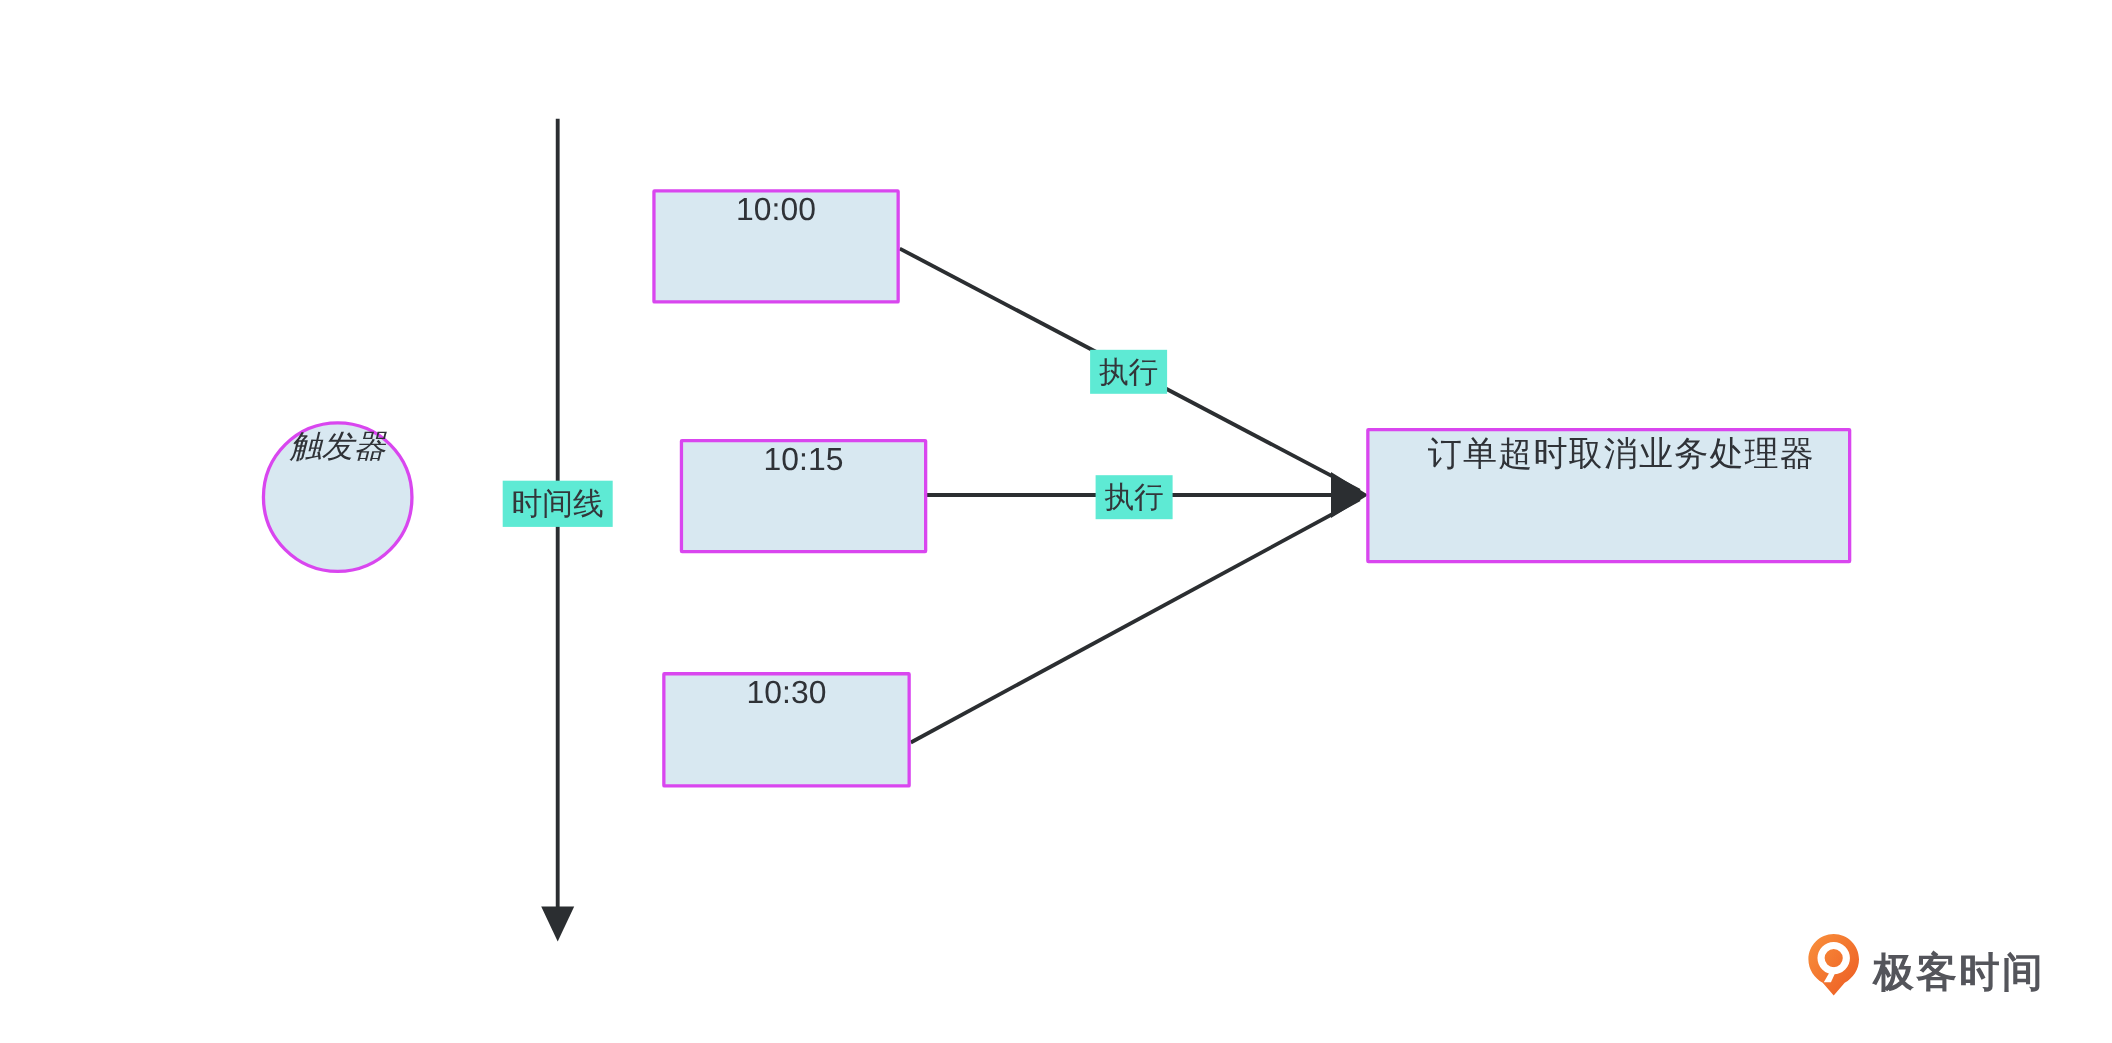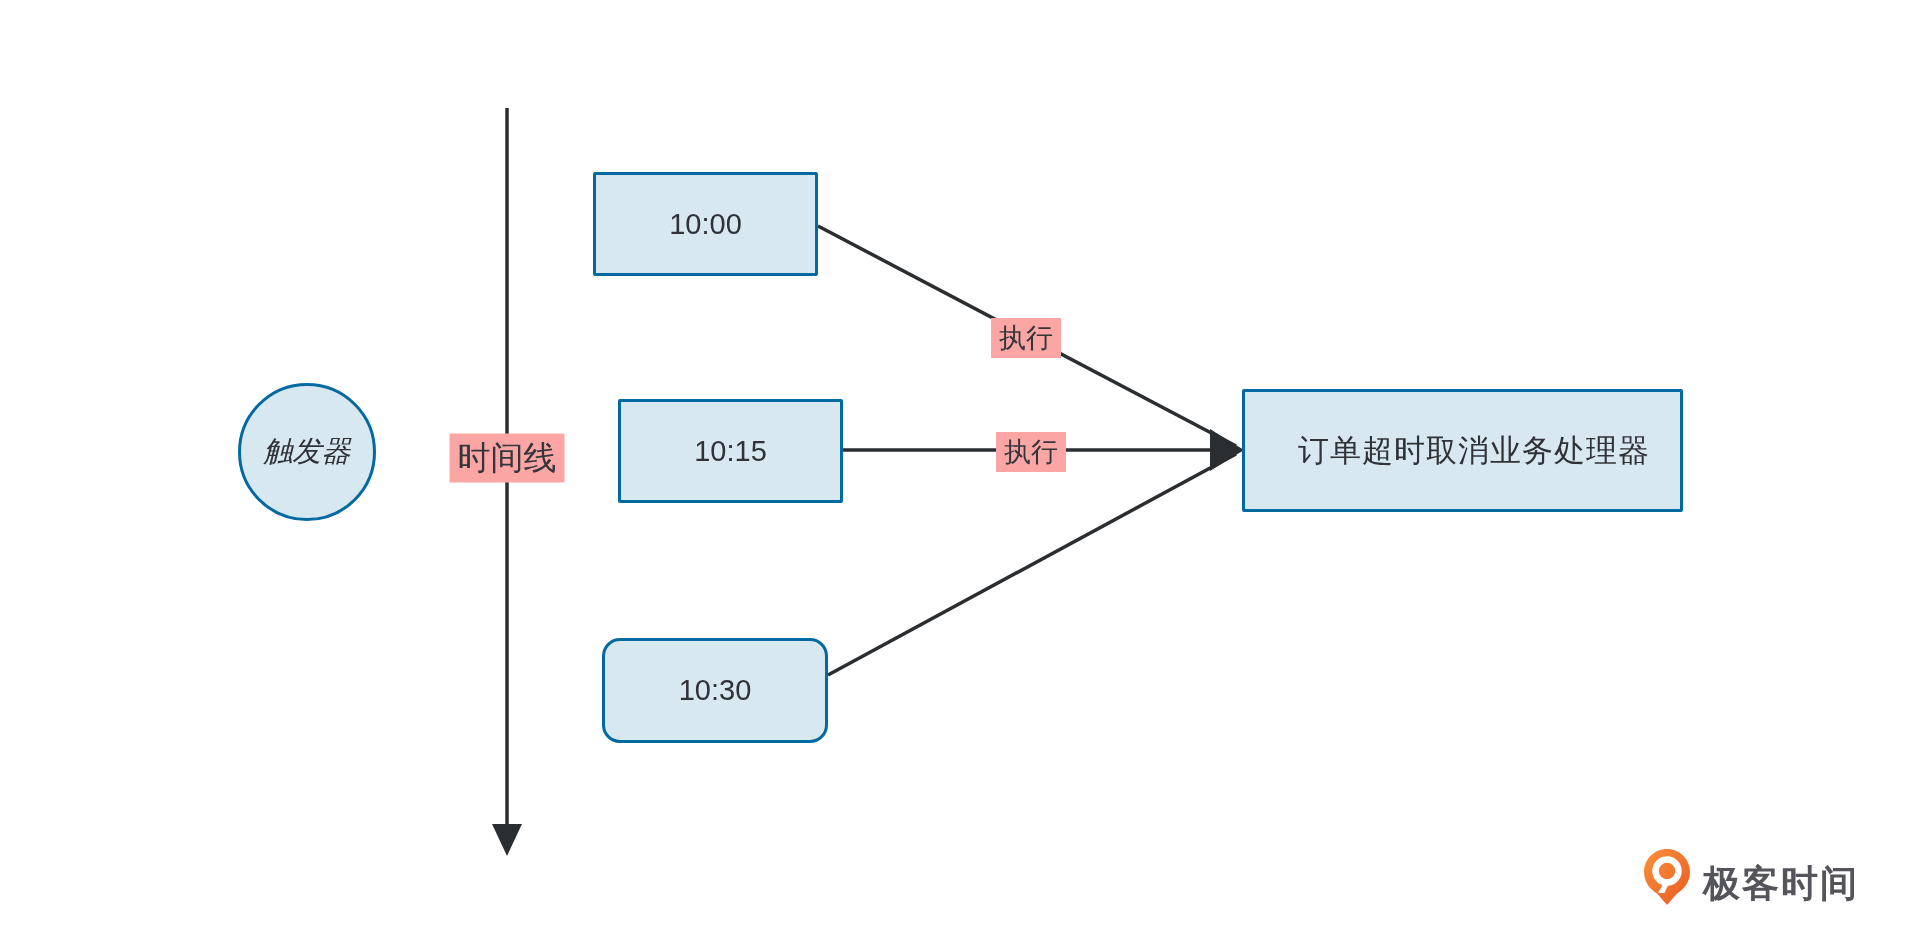--- a/index.html
+++ b/index.html
@@ -2,37 +2,37 @@
 <html><head>
 <meta charset="utf-8">
 <style>
   html,body{margin:0;padding:0;background:#ffffff;}
   body{font-family:"Liberation Sans","DejaVu Sans",sans-serif;}
   .canvas{position:relative;width:1920px;height:948px;background:#ffffff;overflow:hidden;}
   .lines{position:absolute;left:0;top:0;width:1920px;height:948px;}
   .node{
     position:absolute;
     background:#d8e8f1;
-    border:3px solid #0369a1;
-    display:flex;align-items:center;justify-content:center;
+    border:3px solid #d946ef;
+    display:flex;align-items:flex-start;justify-content:center;
     color:#2f3237;
     box-sizing:border-box;
   }
   .node--circle{border-radius:50%;font-size:29px;font-style:italic;}
   .node--timer{font-size:29px;border-radius:2px;}
   .node--processor{font-size:31px;border-radius:2px;letter-spacing:1px;}
   .float-label{
     position:absolute;
-    background:#fca5a5;
+    background:#5eead4;
     color:#33363a;
     padding:2px 8px;
     white-space:nowrap;
     transform:translate(-50%,-50%);
   }
-  .float-label--axis{font-size:33px;}
+  .float-label--axis{font-size:28px;}
   .float-label--edge{font-size:27px;}
   .watermark{
     position:absolute;left:1643px;top:848px;
     display:flex;align-items:flex-end;gap:12px;
   }
   .watermark-text{
     font-size:37px;font-weight:600;color:#54555b;letter-spacing:2px;
     line-height:1;position:relative;top:-6px;
   }
 </style>
@@ -60,21 +60,21 @@
   </div>
 
   <div class="float-label float-label--axis" style="left:507px;top:458px;">时间线</div>
 
   <div class="node node--timer" style="left:593px;top:172px;width:225px;height:104px;">
     <span>10:00</span>
   </div>
   <div class="node node--timer" style="left:602px;top:399px;width:225px;height:104px;margin-left:16px;">
     <span>10:15</span>
   </div>
-  <div class="node node--timer" style="left:602px;top:638px;width:226px;height:105px;border-radius:18px;">
+  <div class="node node--timer" style="left:602px;top:611px;width:226px;height:105px;">
     <span>10:30</span>
   </div>
 
   <div class="float-label float-label--edge" style="left:1026px;top:338px;">执行</div>
   <div class="float-label float-label--edge" style="left:1031px;top:452px;">执行</div>
 
   <div class="node node--processor" style="left:1242px;top:389px;width:441px;height:123px;padding-left:23px;">
     <span>订单超时取消业务处理器</span>
   </div>
 

